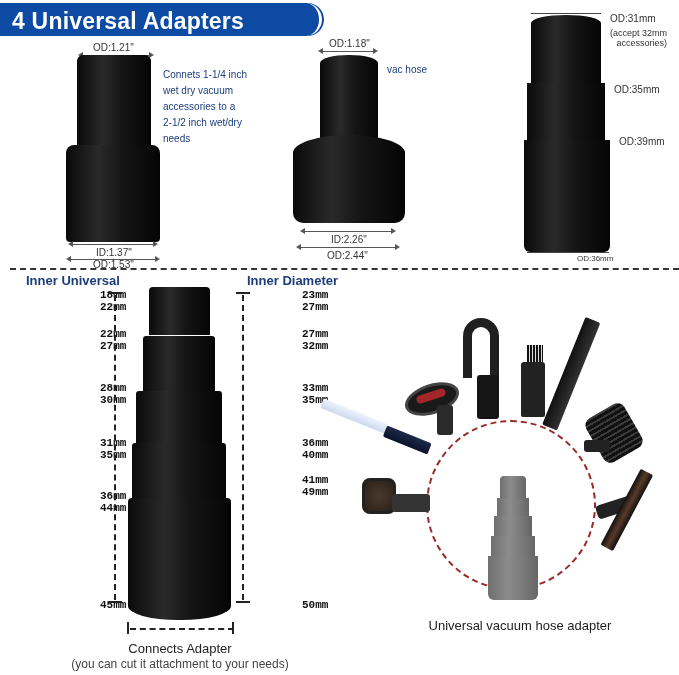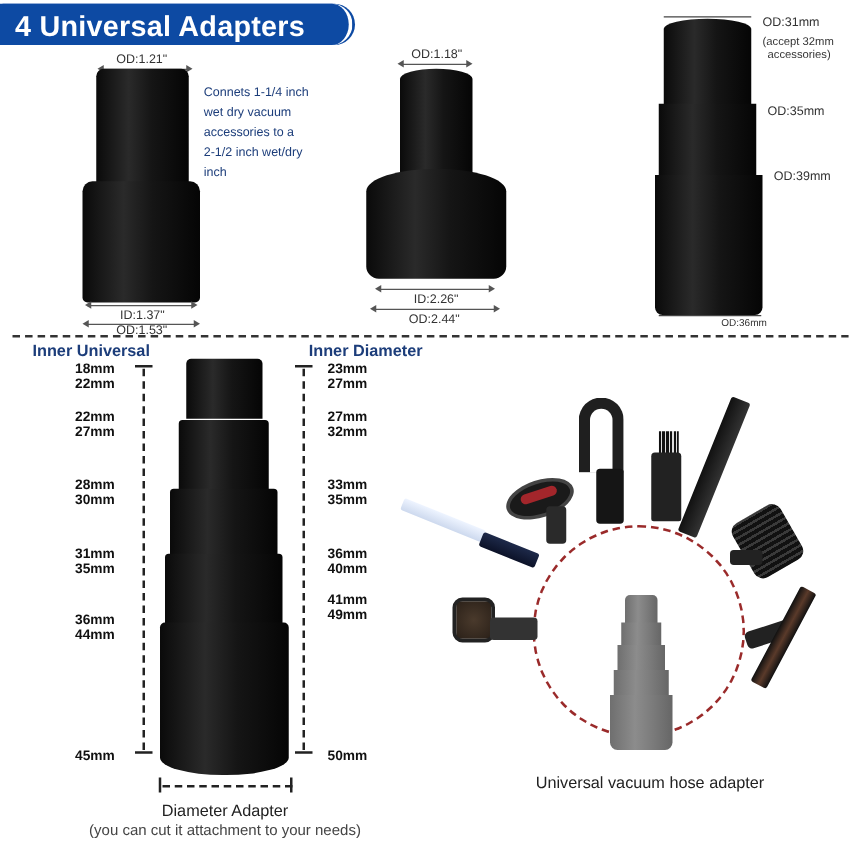--- a/index.html
+++ b/index.html
@@ -1,31 +1,31 @@
 <!DOCTYPE html>
 <html><head>
   <meta charset="utf-8">
   <style>
     * { box-sizing: border-box; margin: 0; padding: 0; }
     body { width: 679px; height: 675px; background: #ffffff; position: relative; overflow: hidden; font-family: "Liberation Sans", "DejaVu Sans", sans-serif; }
     .abs { position: absolute; }
-    .banner { left: 0; top: 3px; width: 282px; height: 33px; background: #0d4aa3; border-radius: 0 18px 18px 0; border-right: 3px solid #ffffff; box-shadow: 2px 0 0 #0d4aa3; }
+    .banner { left: 0; top: 3px; width: 322px; height: 33px; background: #0d4aa3; border-radius: 0 18px 18px 0; border-right: 3px solid #ffffff; box-shadow: 2px 0 0 #0d4aa3; }
     .banner-text { left: 12px; top: 5px; color: #ffffff; font-weight: bold; font-size: 23px; letter-spacing: 0.2px; white-space: nowrap; }
     .blue-text { color: #1c3d7a; font-size: 10px; line-height: 16px; }
     .dim { font-size: 10px; color: #333; white-space: nowrap; }
     .dim-sm { font-size: 8px; color: #333; white-space: nowrap; }
     .arrow-line { height: 1px; background: #555; }
     .arrow-line::before, .arrow-line::after { content: ""; position: absolute; top: -3px; border: 3px solid transparent; }
     .arrow-line::before { left: -2px; border-right: 5px solid #555; border-left: 0; }
     .arrow-line::after { right: -2px; border-left: 5px solid #555; border-right: 0; }
     .black-part { background: linear-gradient(90deg, #0a0a0a 0%, #2a2a2a 35%, #151515 60%, #050505 100%); }
     .grey-part { background: linear-gradient(90deg, #6f6f6f 0%, #8c8c8c 40%, #7a7a7a 70%, #666 100%); }
     .divider { left: 10px; top: 268px; width: 669px; height: 0; border-top: 2px dashed #333; }
     .col-head { color: #1c3d7a; font-size: 13px; font-weight: bold; white-space: nowrap; }
-    .mm { font-family: Liberation Sans, sans-serif; font-weight: bold; font-size: 11px; line-height: 12px; color: #111; white-space: nowrap; }
+    .mm { font-family: Liberation Mono, monospace; font-weight: bold; font-size: 11px; line-height: 12px; color: #111; white-space: nowrap; margin-left: 40px; }
     .vdash { width: 0; border-left: 2px dashed #222; }
     .tick { height: 2px; width: 14px; background: #222; }
     .caption { text-align: center; color: #222; white-space: nowrap; }
     .circle { border: 2px dashed #9a2a2a; border-radius: 50%; }
   </style>
 </head>
 <body>
 
 <div class="abs banner">
   <div class="abs banner-text">4 Universal Adapters</div>
@@ -37,40 +37,41 @@
 <div class="abs black-part" style="left:66px;top:145px;width:94px;height:97px;border-radius:8px 8px 4px 4px;"></div>
 <div class="abs arrow-line" style="left:70px;top:244px;width:86px;"></div>
 <div class="abs dim" style="left:96px;top:247px;">ID:1.37"</div>
 <div class="abs arrow-line" style="left:68px;top:259px;width:90px;"></div>
 <div class="abs dim" style="left:93px;top:259px;">OD:1.53"</div>
 <div class="abs blue-text" style="left:163px;top:67px;">
   <div>Connets 1-1/4 inch</div>
   <div>wet dry vacuum</div>
   <div>accessories to a</div>
   <div>2-1/2 inch wet/dry</div>
-  <div>inch</div>
+  <div>needs</div>
 </div>
 
 <div class="abs dim" style="left:329px;top:38px;">OD:1.18"</div>
 <div class="abs arrow-line" style="left:320px;top:51px;width:56px;"></div>
 <div class="abs black-part" style="left:320px;top:55px;width:58px;height:90px;border-radius:29px 29px 0 0 / 8px 8px 0 0;"></div>
 <div class="abs black-part" style="left:293px;top:135px;width:112px;height:88px;border-radius:56px 56px 10px 10px / 18px 18px 10px 10px;"></div>
 <div class="abs arrow-line" style="left:302px;top:231px;width:92px;"></div>
 <div class="abs dim" style="left:331px;top:234px;">ID:2.26"</div>
 <div class="abs arrow-line" style="left:298px;top:247px;width:100px;"></div>
 <div class="abs dim" style="left:327px;top:250px;">OD:2.44"</div>
 <div class="abs blue-text" style="left:387px;top:62px;">
+  <div>vac hose</div>
 </div>
 
 <div class="abs black-part" style="left:531px;top:15px;width:70px;height:70px;border-radius:35px 35px 0 0 / 8px 8px 0 0;"></div>
 <div class="abs black-part" style="left:527px;top:83px;width:78px;height:58px;"></div>
 <div class="abs black-part" style="left:524px;top:140px;width:86px;height:112px;border-radius:0 0 6px 6px;"></div>
 <div class="abs" style="left:531px;top:13px;width:70px;height:1px;background:#444;"></div>
 <div class="abs dim" style="left:610px;top:13px;">OD:31mm</div>
-<div class="abs dim-sm" style="left:610px;top:28px;font-size:9px;">
+<div class="abs dim-sm" style="left:610px;top:28px;font-size:9px;text-align:right;">
   <div>(accept 32mm</div>
   <div style="padding-left:4px;">accessories)</div>
 </div>
 <div class="abs dim" style="left:614px;top:84px;">OD:35mm</div>
 <div class="abs dim" style="left:619px;top:136px;">OD:39mm</div>
 <div class="abs" style="left:527px;top:252px;width:82px;height:1px;background:#444;"></div>
 <div class="abs dim-sm" style="left:577px;top:254px;">OD:36mm</div>
 
 <div class="abs divider"></div>
 
@@ -135,21 +136,21 @@
 <div class="abs black-part" style="left:149px;top:287px;width:61px;height:48px;border-radius:4px 4px 0 0;"></div>
 <div class="abs black-part" style="left:143px;top:336px;width:72px;height:56px;border-radius:3px 3px 0 0;"></div>
 <div class="abs black-part" style="left:136px;top:391px;width:86px;height:54px;border-radius:3px 3px 0 0;"></div>
 <div class="abs black-part" style="left:132px;top:443px;width:94px;height:56px;border-radius:3px 3px 0 0;"></div>
 <div class="abs black-part" style="left:128px;top:498px;width:103px;height:122px;border-radius:4px 4px 50px 50px / 4px 4px 14px 14px;"></div>
 
 <div class="abs" style="left:130px;top:628px;width:104px;height:0;border-top:2px dashed #222;"></div>
 <div class="abs" style="left:127px;top:622px;width:2px;height:12px;background:#222;"></div>
 <div class="abs" style="left:232px;top:622px;width:2px;height:12px;background:#222;"></div>
 
-<div class="abs caption" style="left:60px;top:641px;width:240px;font-size:13px;">Diameter Adapter</div>
+<div class="abs caption" style="left:60px;top:641px;width:240px;font-size:13px;">Connects Adapter</div>
 <div class="abs caption" style="left:20px;top:657px;width:320px;font-size:12px;color:#444;">(you can cut it attachment to your needs)</div>
 
 <div class="abs circle" style="left:426px;top:420px;width:170px;height:170px;"></div>
 
 <div class="abs" style="left:322px;top:398px;width:70px;height:10px;background:linear-gradient(#eef4ff,#cdd9ee);transform:rotate(22deg);transform-origin:left center;border-radius:2px;"></div>
 <div class="abs" style="left:385px;top:425px;width:48px;height:12px;background:linear-gradient(#1e2a4a,#0c1228);transform:rotate(22deg);transform-origin:left center;border-radius:2px;"></div>
 
 <div class="abs" style="left:404px;top:384px;width:56px;height:30px;background:#1a1a1a;border:3px solid #444;border-radius:50%;transform:rotate(-18deg);"></div>
 <div class="abs" style="left:416px;top:392px;width:30px;height:8px;background:#a3262b;border-radius:4px;transform:rotate(-18deg);"></div>
 <div class="abs" style="left:437px;top:405px;width:16px;height:30px;background:#2a2a2a;border-radius:3px;"></div>

